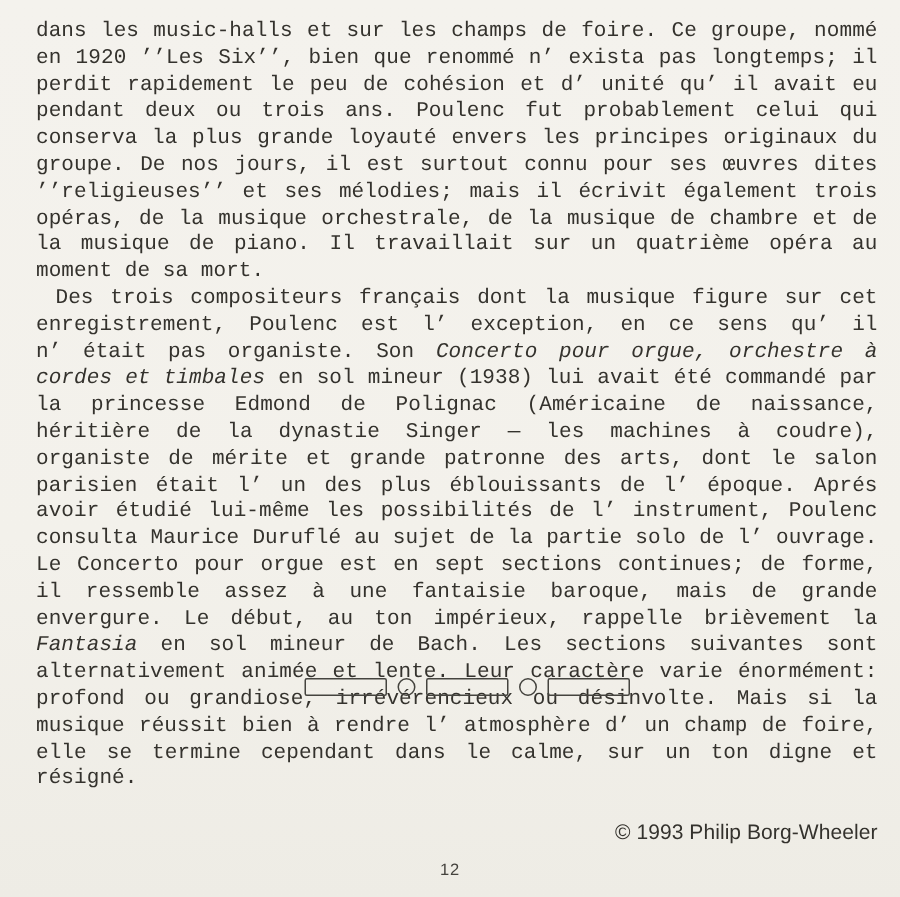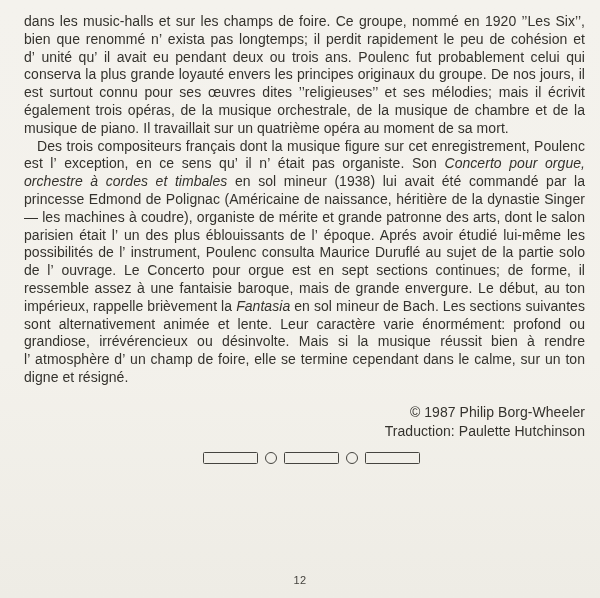--- a/index.html
+++ b/index.html
@@ -23,20 +23,21 @@
     left: 24px;
     right: 15px;
     font-size: 14px;
     line-height: 17.8px;
     text-align: justify;
     letter-spacing: 0.05px;
   }
   .text-block p {
     margin: 0;
     padding: 0;
+    font-family: Liberation Mono, monospace;
   }
   .para-indent {
     text-indent: 13px;
   }
   .work-title {
     font-style: italic;
   }
   .credits {
     margin-top: 16px;
     text-align: right;
@@ -85,22 +86,21 @@
 
 <div class="page">
 
   <div class="text-block">
 
     <p><span>dans les music-halls et sur les champs de foire. Ce groupe, nommé en 1920 ’’Les Six’’, bien que renommé n’&nbsp;exista pas longtemps; il perdit rapidement le peu de cohésion et d’&nbsp;unité qu’&nbsp;il avait eu pendant deux ou trois ans. Poulenc fut probablement celui qui conserva la plus grande loyauté envers les principes originaux du groupe. De nos jours, il est surtout connu pour ses œuvres dites ’’religieuses’’ et ses mélodies; mais il écrivit également trois opéras, de la musique orchestrale, de la musique de chambre et de la musique de piano. Il travaillait sur un quatrième opéra au moment de sa mort.</span></p>
 
     <p class="para-indent"><span>Des trois compositeurs français dont la musique figure sur cet enregistrement, Poulenc est l’&nbsp;exception, en ce sens qu’&nbsp;il n’&nbsp;était pas organiste. Son </span><span class="work-title">Concerto pour orgue, orchestre à cordes et timbales</span><span> en sol mineur (1938) lui avait été commandé par la princesse Edmond de Polignac (Américaine de naissance, héritière de la dynastie Singer — les machines à coudre), organiste de mérite et grande patronne des arts, dont le salon parisien était l’&nbsp;un des plus éblouissants de l’&nbsp;époque. Aprés avoir étudié lui-même les possibilités de l’&nbsp;instrument, Poulenc consulta Maurice Duruflé au sujet de la partie solo de l’&nbsp;ouvrage. Le Concerto pour orgue est en sept sections continues; de forme, il ressemble assez à une fantaisie baroque, mais de grande envergure. Le début, au ton impérieux, rappelle brièvement la </span><span class="work-title">Fantasia</span><span> en sol mineur de Bach. Les sections suivantes sont alternativement animée et lente. Leur caractère varie énormément: profond ou grandiose, irrévérencieux ou désinvolte. Mais si la musique réussit bien à rendre l’&nbsp;atmosphère d’&nbsp;un champ de foire, elle se termine cependant dans le calme, sur un ton digne et résigné.</span></p>
 
     <div class="credits">
-      <div>© 1987 Philip Borg-Wheeler</div>
-      <div>Traduction: Paulette Hutchinson</div>
+      <div>© 1993 Philip Borg-Wheeler</div>
     </div>
 
   </div>
 
   <div class="ornament">
     <span class="orn-rect"></span>
     <span class="orn-circle"></span>
     <span class="orn-rect"></span>
     <span class="orn-circle"></span>
     <span class="orn-rect"></span>

